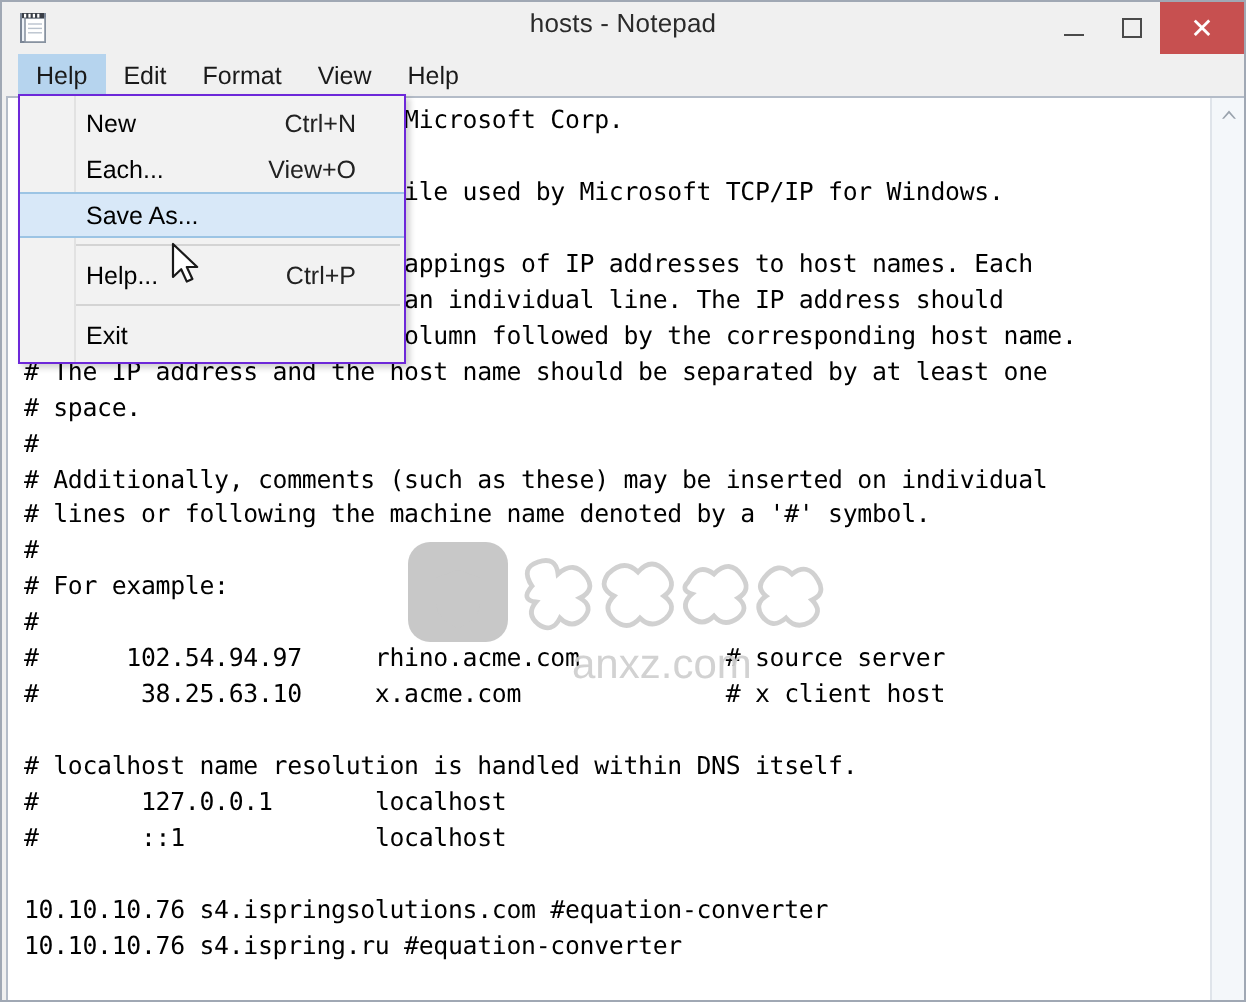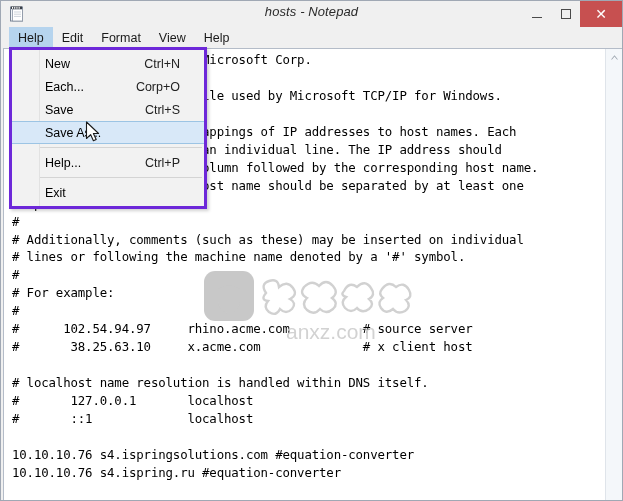--- a/index.html
+++ b/index.html
@@ -44,21 +44,20 @@
   #title-text {
     position: absolute;
     left: 0;
     right: 0;
     top: 3px;
     text-align: center;
     font-size: 13px;
     color: #2b2b2b;
     font-family: "Liberation Sans", sans-serif;
     letter-spacing: 0.1px;
-    font-style: italic;
   }
   .winbtns {
     position: absolute;
     right: 0;
     top: 0;
     height: 26px;
     display: flex;
   }
   .winbtn {
     width: 29px;
@@ -169,21 +168,21 @@
     opacity: 1;
   }
 
   
   #file-menu {
     position: absolute;
     left: 8px;
     top: 46px;
     width: 192px;
     background: #f2f2f2;
-    border: 3px solid #6d28d9;
+    border: 1px solid #6d28d9;
     box-shadow: 2px 2px 3px rgba(0,0,0,0.18);
     font-size: 12.5px;
     color: #000000;
     padding: 2px 0 2px 0;
     user-select: none;
     z-index: 20;
   }
   .menu-item {
     position: relative;
     height: 23px;
@@ -338,27 +337,23 @@
   <div id="file-menu">
     <div id="menu-gutter"></div>
 
     <div class="menu-item">
       <span>New</span>
       <span class="menu-shortcut">Ctrl+N</span>
     </div>
 
     <div class="menu-item">
       <span>Each...</span>
-      <span class="menu-shortcut">Corp+O</span>
-    </div>
-
-    <div class="menu-item">
-      <span>Save</span>
-      <span class="menu-shortcut">Ctrl+S</span>
-    </div>
+      <span class="menu-shortcut">View+O</span>
+    </div>
+
 
     <div class="menu-item highlight">
       <span>Save As...</span>
     </div>
 
     <div class="menu-sep"></div>
 
 
     <div class="menu-item">
       <span>Help...</span>

